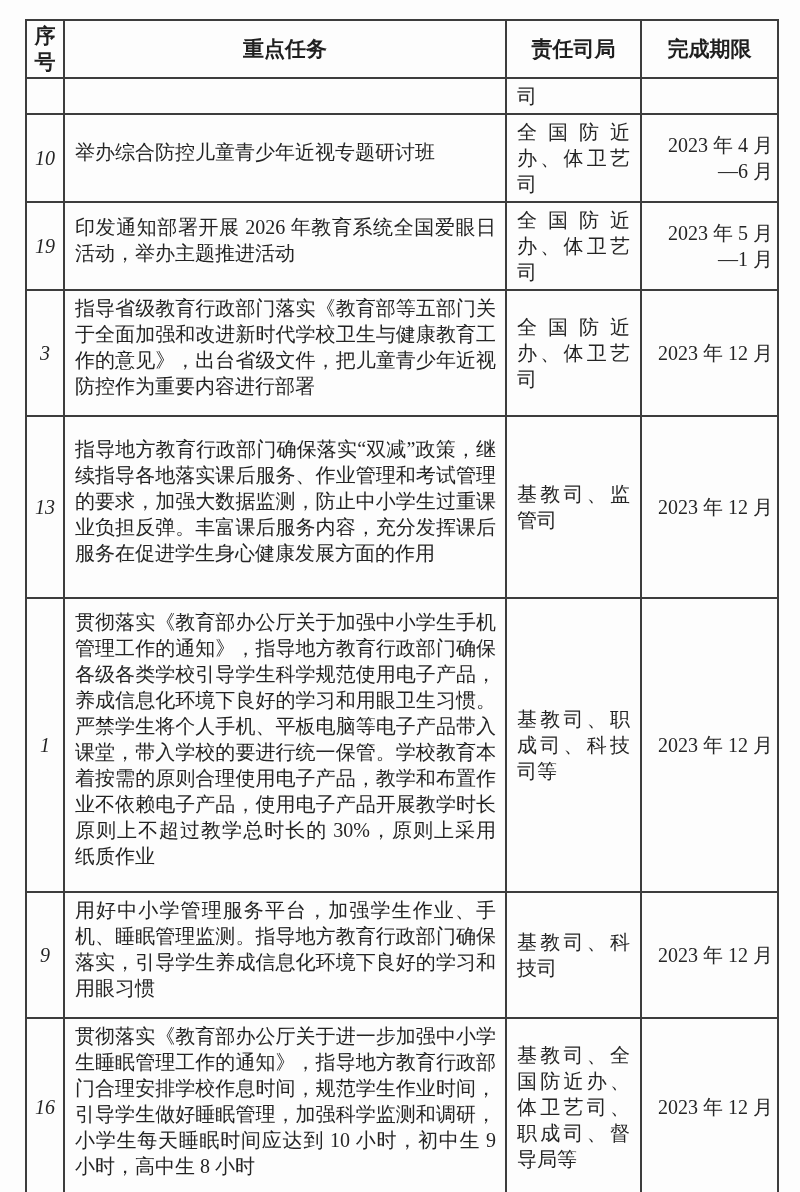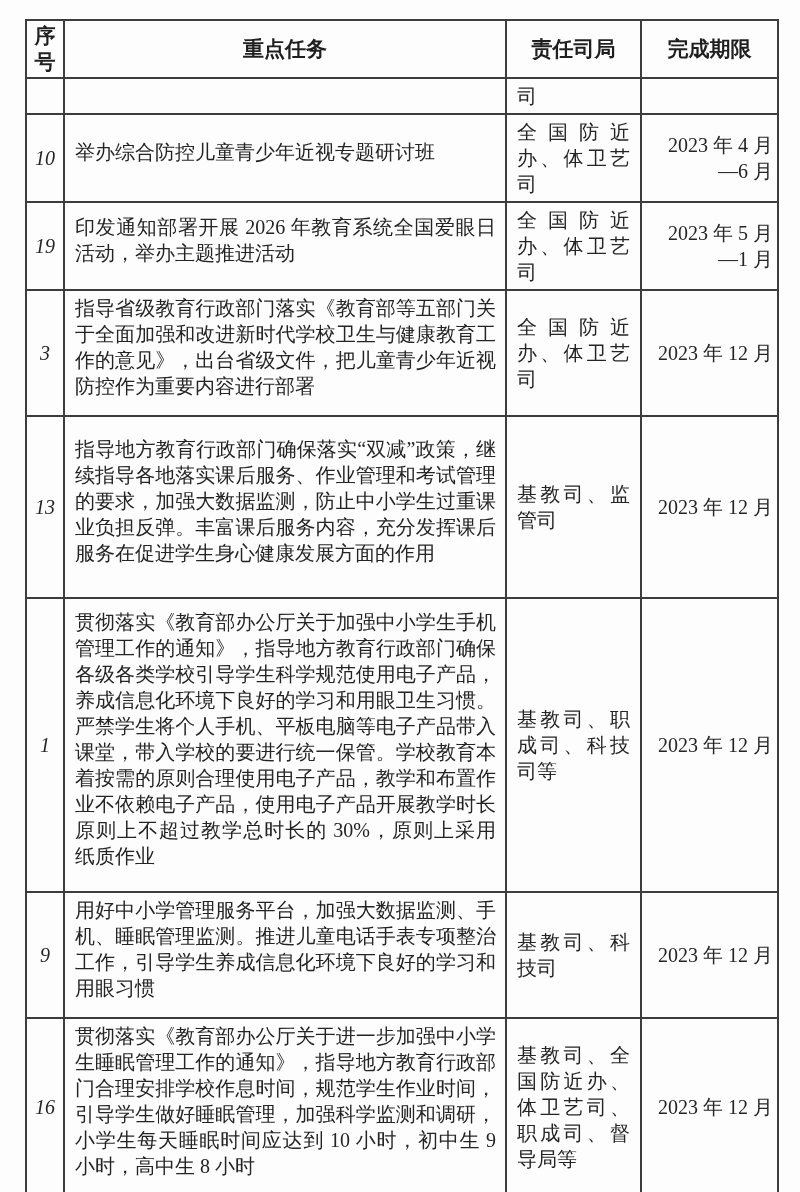--- a/index.html
+++ b/index.html
@@ -128,21 +128,21 @@
         <td class="cell-deadline">2023 年 12 月</td>
       </tr>
       <tr class="h-r14">
         <td class="cell-no">1</td>
         <td class="cell-task">贯彻落实《教育部办公厅关于加强中小学生手机管理工作的通知》，指导地方教育行政部门确保各级各类学校引导学生科学规范使用电子产品，养成信息化环境下良好的学习和用眼卫生习惯。严禁学生将个人手机、平板电脑等电子产品带入课堂，带入学校的要进行统一保管。学校教育本着按需的原则合理使用电子产品，教学和布置作业不依赖电子产品，使用电子产品开展教学时长原则上不超过教学总时长的 30%，原则上采用纸质作业</td>
         <td class="cell-dept">基教司、职成司、科技司等</td>
         <td class="cell-deadline">2023 年 12 月</td>
       </tr>
       <tr class="h-r15">
         <td class="cell-no">9</td>
-        <td class="cell-task">用好中小学管理服务平台，加强大数据监测、手机、睡眠管理监测。推进儿童电话手表专项整治工作，引导学生养成信息化环境下良好的学习和用眼习惯</td>
+        <td class="cell-task">用好中小学管理服务平台，加强学生作业、手机、睡眠管理监测。指导地方教育行政部门确保落实，引导学生养成信息化环境下良好的学习和用眼习惯</td>
         <td class="cell-dept">基教司、科技司</td>
         <td class="cell-deadline">2023 年 12 月</td>
       </tr>
       <tr class="h-r16">
         <td class="cell-no">16</td>
         <td class="cell-task">贯彻落实《教育部办公厅关于进一步加强中小学生睡眠管理工作的通知》，指导地方教育行政部门合理安排学校作息时间，规范学生作业时间，引导学生做好睡眠管理，加强科学监测和调研，小学生每天睡眠时间应达到 10 小时，初中生 9 小时，高中生 8 小时</td>
         <td class="cell-dept">基教司、全国防近办、体卫艺司、职成司、督导局等</td>
         <td class="cell-deadline">2023 年 12 月</td>
       </tr>
     </tbody>

